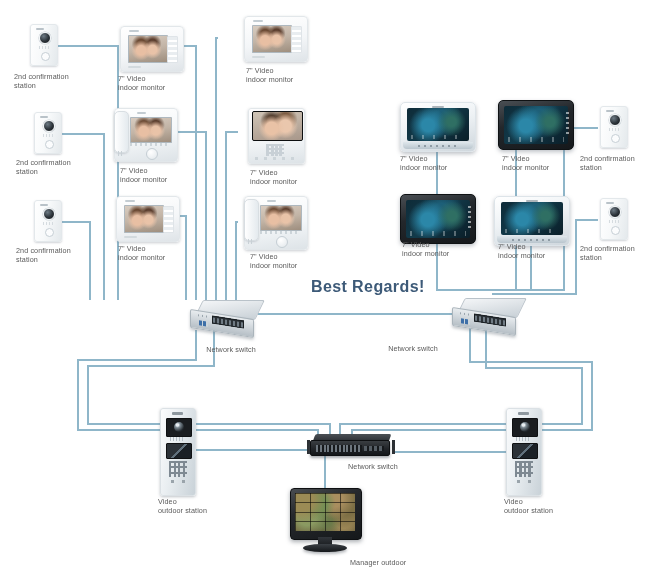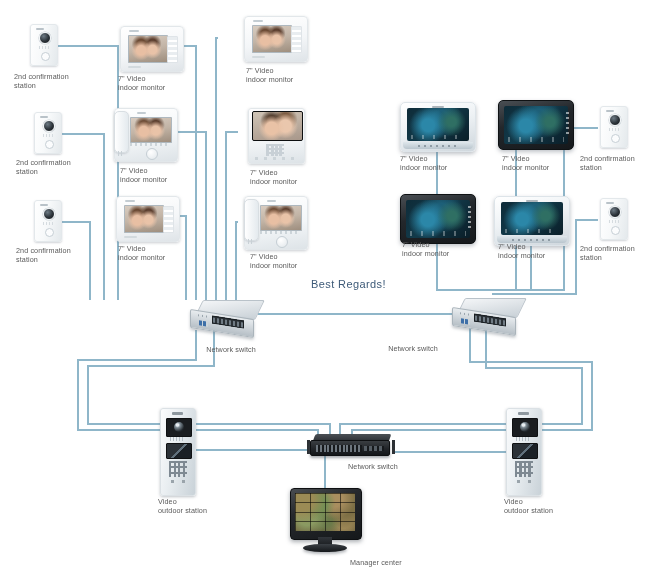--- a/index.html
+++ b/index.html
@@ -199,21 +199,21 @@
       linear-gradient(170deg,#d8ccc0 0%,#c2b4a6 50%,#9e8e7e 100%);}
   .photo.couple{
     background:
       radial-gradient(circle at 38% 58%,#e9c2a6 0 18%,transparent 38%),
       radial-gradient(circle at 66% 50%,#eac7ad 0 17%,transparent 36%),
       radial-gradient(circle at 38% 32%,#4e3a2b 0 15%,transparent 32%),
       radial-gradient(circle at 66% 26%,#7a5a40 0 15%,transparent 32%),
       linear-gradient(170deg,#cfc4b6,#a8978a);}
 
   .bestregards{
-    position:absolute;font-size:11px;font-weight:normal;color:#3d5a78;
+    position:absolute;font-size:16px;font-weight:bold;color:#3d5a78;
     letter-spacing:.4px;white-space:nowrap;
   }
 </style>
 </head>
 <body>
 
 <div id="stage">
 
   <svg id="wires" viewBox="0 0 660 572" width="660" height="572" xmlns="http://www.w3.org/2000/svg">
     <g fill="none" stroke="#8fb6c9" stroke-width="1.1" stroke-linejoin="miter" shape-rendering="crispEdges">
@@ -456,15 +456,15 @@
   </div>
   <div class="label" style="left:504px;top:497px;width:90px;">Video
 outdoor station</div>
 
   <div class="node manager" style="left:290px;top:488px;">
     <span class="bez"></span>
     <span class="scr"></span>
     <span class="neck"></span>
     <span class="base"></span>
   </div>
-  <div class="label" style="left:350px;top:558px;width:80px;">Manager center</div>
+  <div class="label" style="left:350px;top:558px;width:80px;">Manager outdoor</div>
 
 </div>
 
 </body></html>

